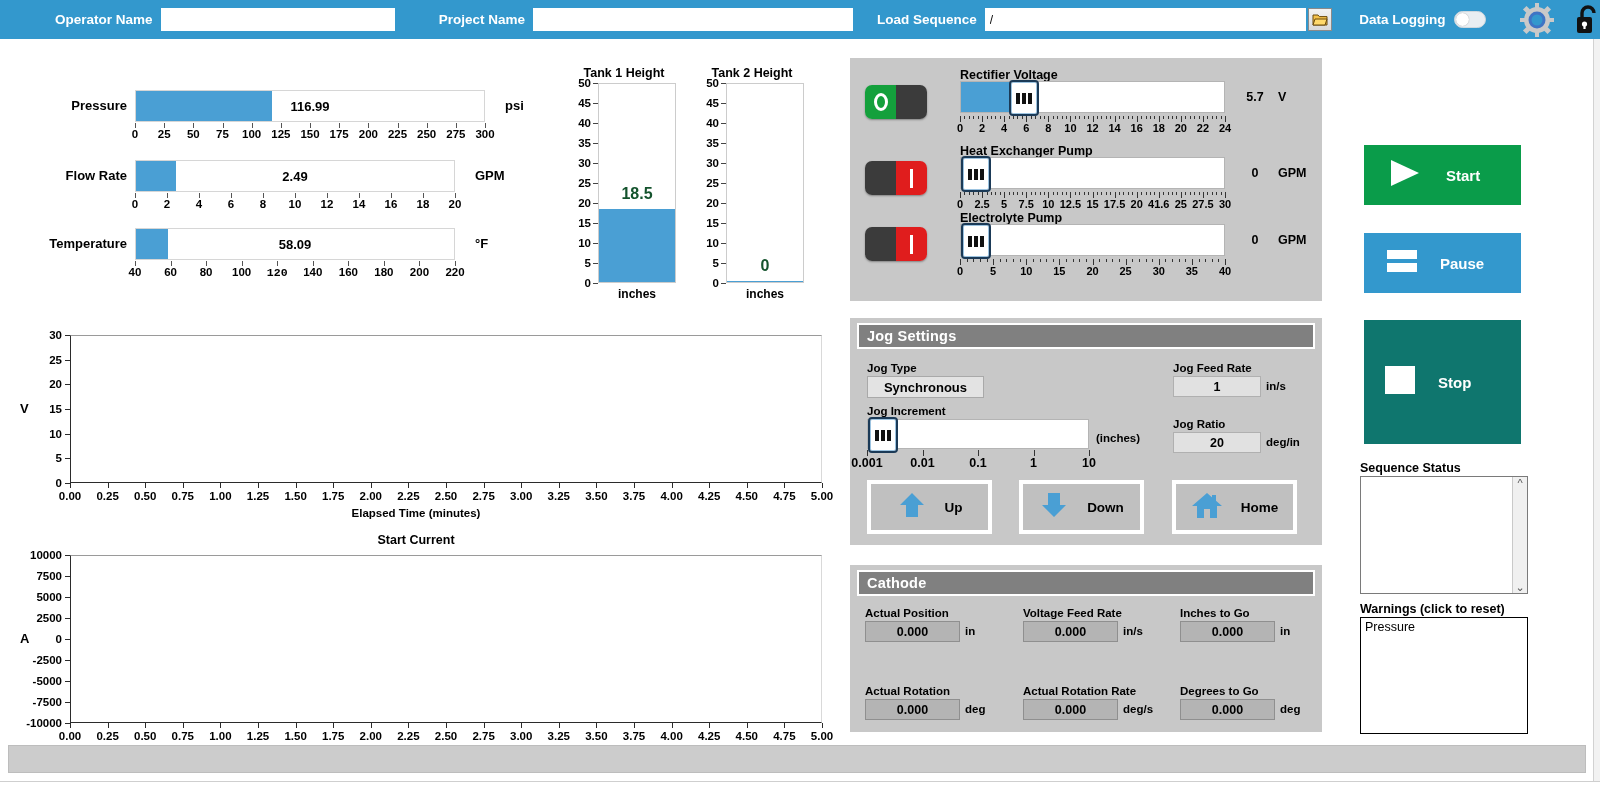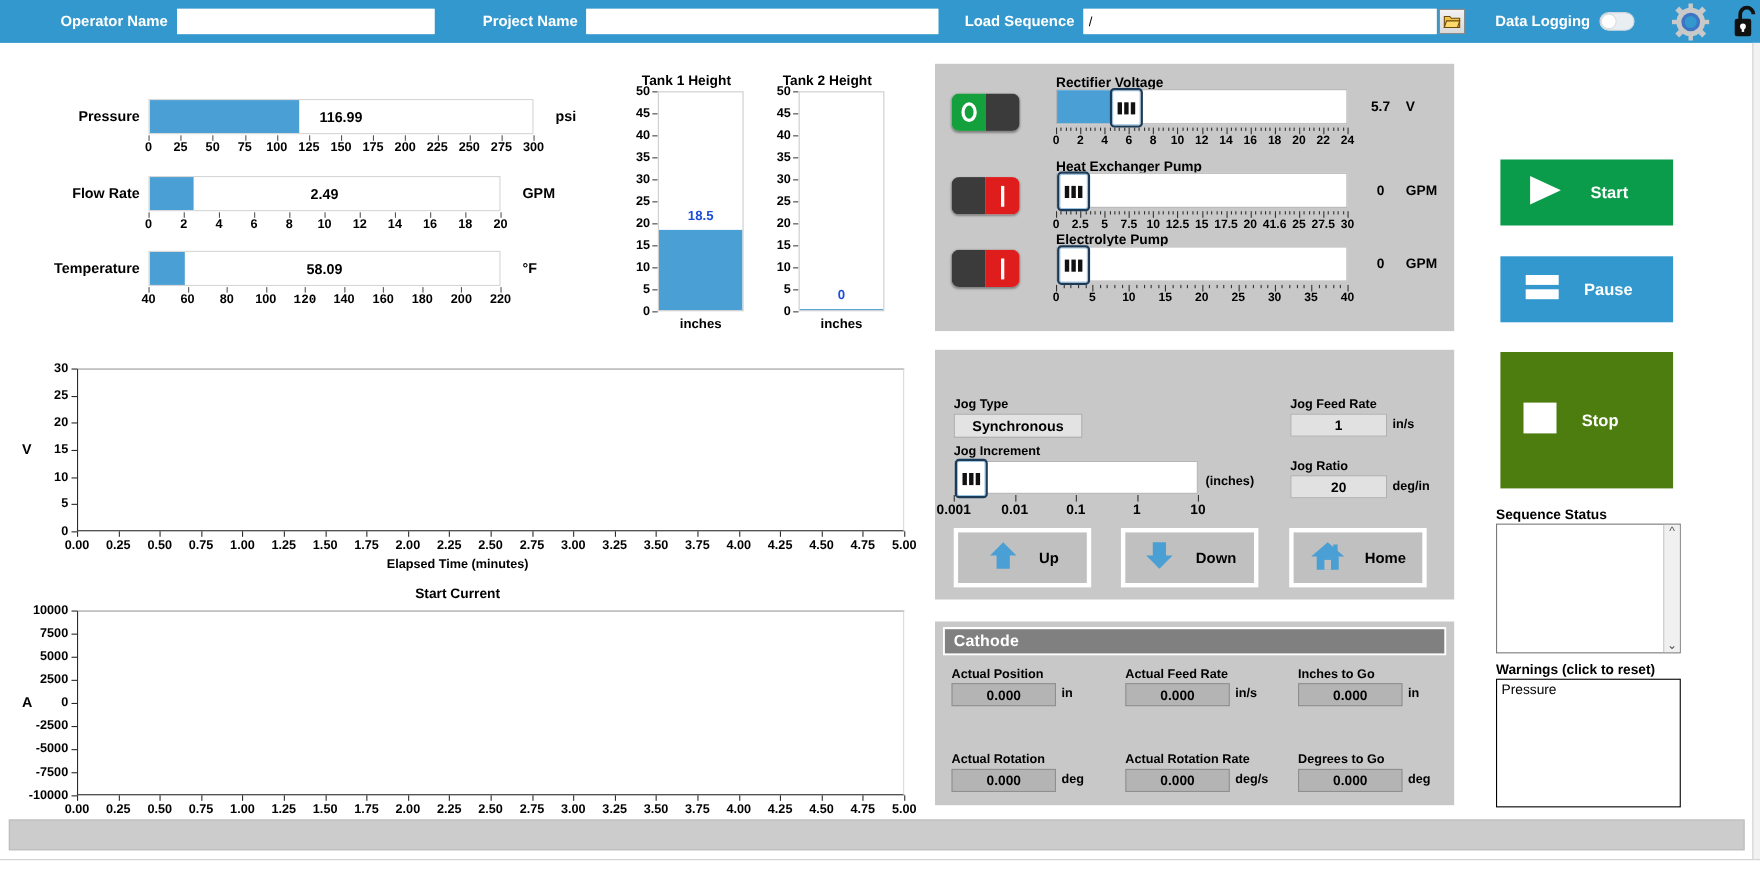--- a/index.html
+++ b/index.html
@@ -93,21 +93,21 @@
   .tank-axis-tick {
     position: absolute; right: 0; width: 5px; height: 1px; background: #444;
   }
   .tank-plot {
     position: absolute; left: 26px; top: 0; right: 0; bottom: 0;
     border: 1px solid #cccccc; background: #ffffff; overflow: hidden;
   }
   .tank-bar { position: absolute; left: 0; right: 0; bottom: 0; background: #4a9fd4; }
   .tank-val {
     position: absolute; left: 0; right: 0; text-align: center;
-    font-size: 12px; font-weight: bold; color: #1d4ed8;
+    font-size: 16px; font-weight: bold; color: #14532d;
   }
   .tank-unit {
     text-align: center; font-size: 12px; font-weight: bold; color: #000;
     margin-top: 4px; margin-left: 26px;
   }
 
   
   .xychart { position: absolute; }
   .xy-title {
     position: absolute; left: 0; right: 0; top: 0; text-align: center;
@@ -212,21 +212,21 @@
 
   
   .actbtn {
     position: absolute; display: flex; align-items: center; cursor: pointer;
   }
   .actbtn .lbl {
     color: #ffffff; font-size: 15px; font-weight: bold;
   }
   #btn-start { background: #0a9c4a; }
   #btn-pause { background: #3398cd; }
-  #btn-stop  { background: #4d7c0f; }
+  #btn-stop  { background: #0f766e; }
 
   
   .box-label {
     position: absolute; font-size: 12.5px; font-weight: bold; color: #000;
   }
   .listbox {
     position: absolute; background: #ffffff; border: 1px solid #000000;
     overflow: hidden;
   }
   .listbox.scroll { border: 1px solid #7a7a7a; }
@@ -857,20 +857,21 @@
         <div class="sl-tick" style="left: 97.5%; height: 3px;"></div>
         <div class="sl-tick" style="left: 100%; height: 6px;"></div>
         <div class="sl-lbl" style="left: 100%;">40</div>
       </div>
       <div class="sl-num" style="left: 385px; top: 175px; width: 40px; text-align: center;">0</div>
       <div class="sl-num" style="left: 428px; top: 175px;">GPM</div>
     </div>
 </div>
 
 <div class="grey-panel" style="left:850px;top:318px;width:472px;height:227px;">
+  <div class="section-hdr" style="position:absolute;left:7px;top:5px;width:458px;">Jog Settings</div>
 
   <div class="fld-label" style="position:absolute;left:17px;top:44px;">Jog Type</div>
   <div class="combo" style="position:absolute;left:17px;top:58px;width:117px;">Synchronous</div>
 
   <div class="fld-label" style="position:absolute;left:323px;top:44px;">Jog Feed Rate</div>
   <div class="fld-box light" style="position:absolute;left:323px;top:58px;width:88px;">1</div>
   <div class="fld-unit" style="position:absolute;left:416px;top:62px;">in/s</div>
 
   <div class="fld-label" style="position:absolute;left:17px;top:87px;">Jog Increment</div>
   <div style="position:absolute;left:17px;top:101px;width:222px;">
@@ -927,21 +928,21 @@
     <span class="txt">Home</span>
   </div>
 </div>
 
 <div class="grey-panel" style="left:850px;top:565px;width:472px;height:167px;">
   <div class="section-hdr" style="position:absolute;left:7px;top:5px;width:458px;">Cathode</div>
   <div id="cathode-fields">
       <div class="fld-label" style="position: absolute; left: 15px; top: 42px;">Actual Position</div>
       <div class="fld-box" style="position: absolute; left: 15px; top: 56px; width: 95px;">0.000</div>
       <div class="fld-unit" style="position: absolute; left: 115px; top: 60px;">in</div>
-      <div class="fld-label" style="position: absolute; left: 173px; top: 42px;">Actual Feed Rate</div>
+      <div class="fld-label" style="position: absolute; left: 173px; top: 42px;">Voltage Feed Rate</div>
       <div class="fld-box" style="position: absolute; left: 173px; top: 56px; width: 95px;">0.000</div>
       <div class="fld-unit" style="position: absolute; left: 273px; top: 60px;">in/s</div>
       <div class="fld-label" style="position: absolute; left: 330px; top: 42px;">Inches to Go</div>
       <div class="fld-box" style="position: absolute; left: 330px; top: 56px; width: 95px;">0.000</div>
       <div class="fld-unit" style="position: absolute; left: 430px; top: 60px;">in</div>
     </div>
   <div id="tube-fields">
       <div class="fld-label" style="position: absolute; left: 15px; top: 120px;">Actual Rotation</div>
       <div class="fld-box" style="position: absolute; left: 15px; top: 134px; width: 95px;">0.000</div>
       <div class="fld-unit" style="position: absolute; left: 115px; top: 138px;">deg</div>

